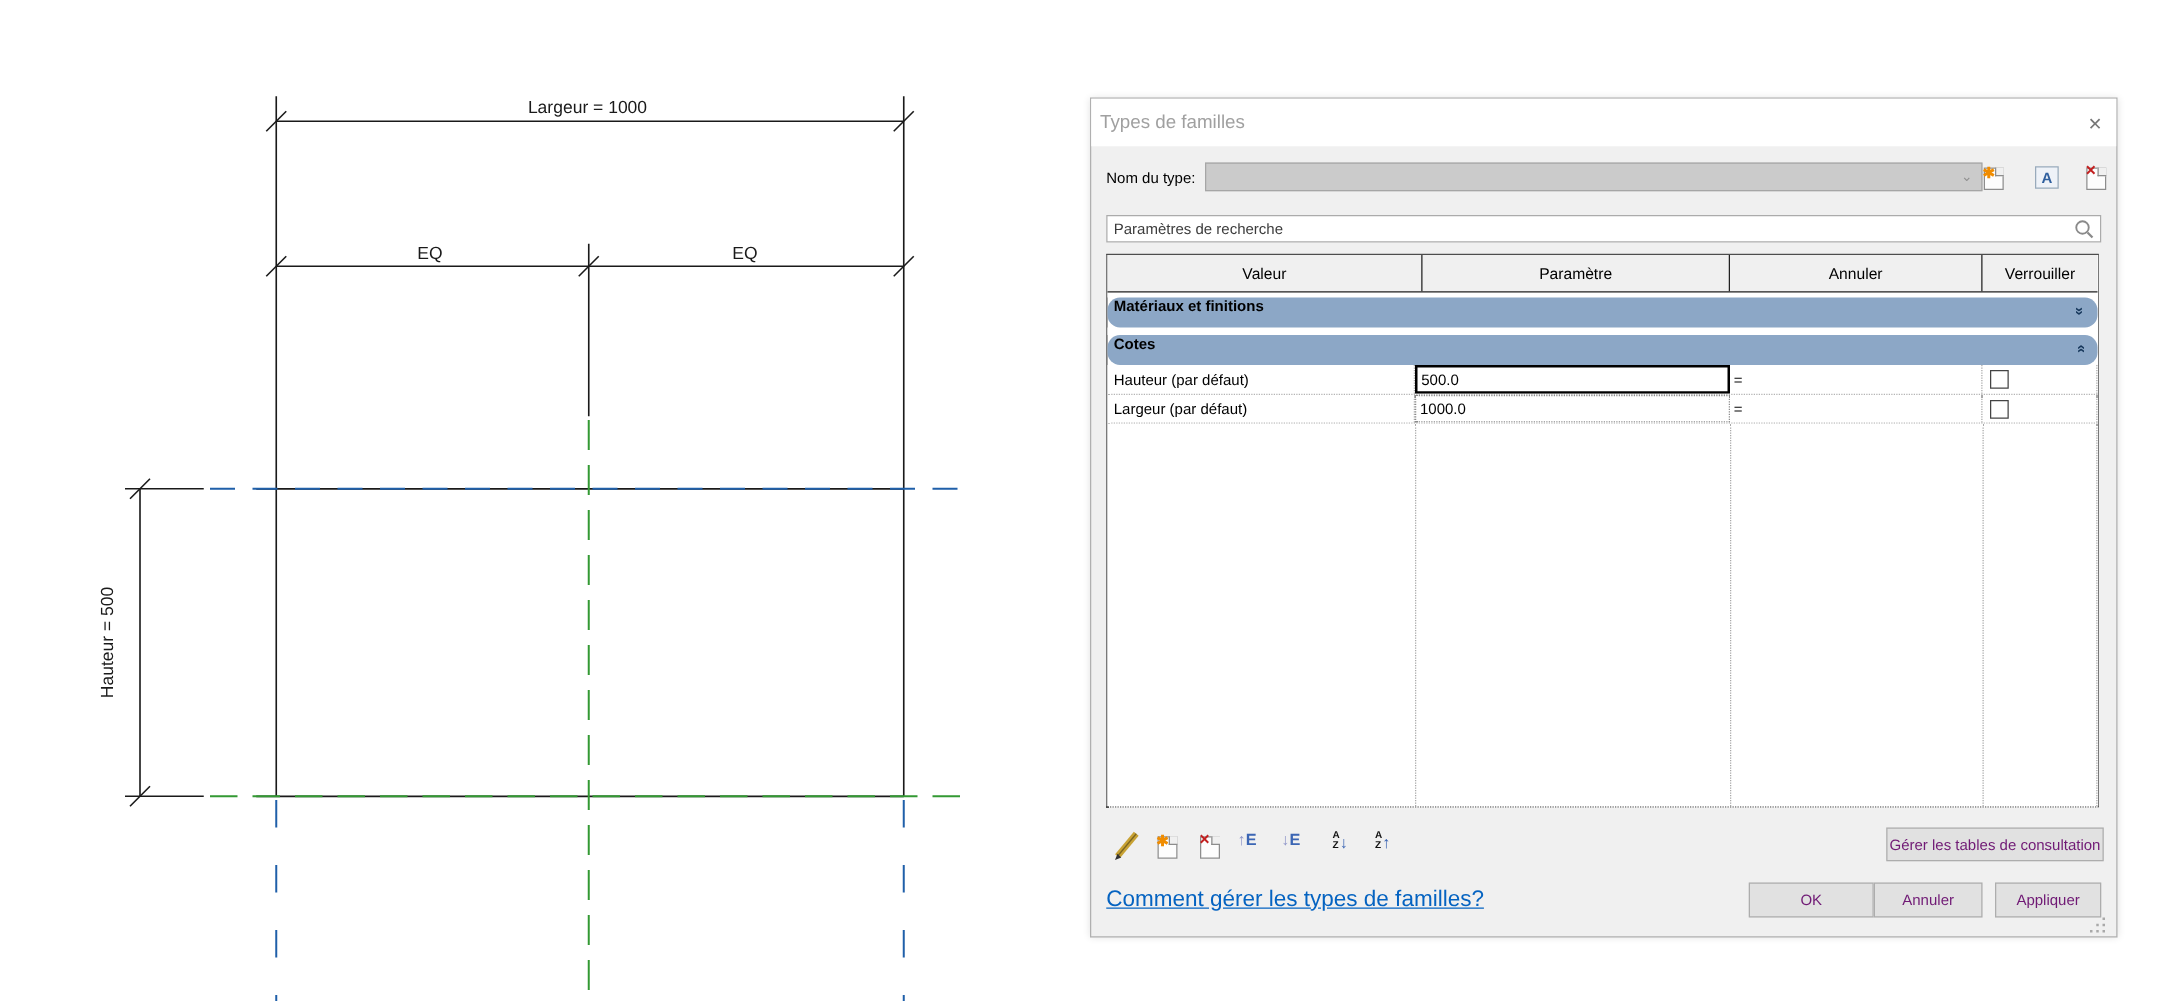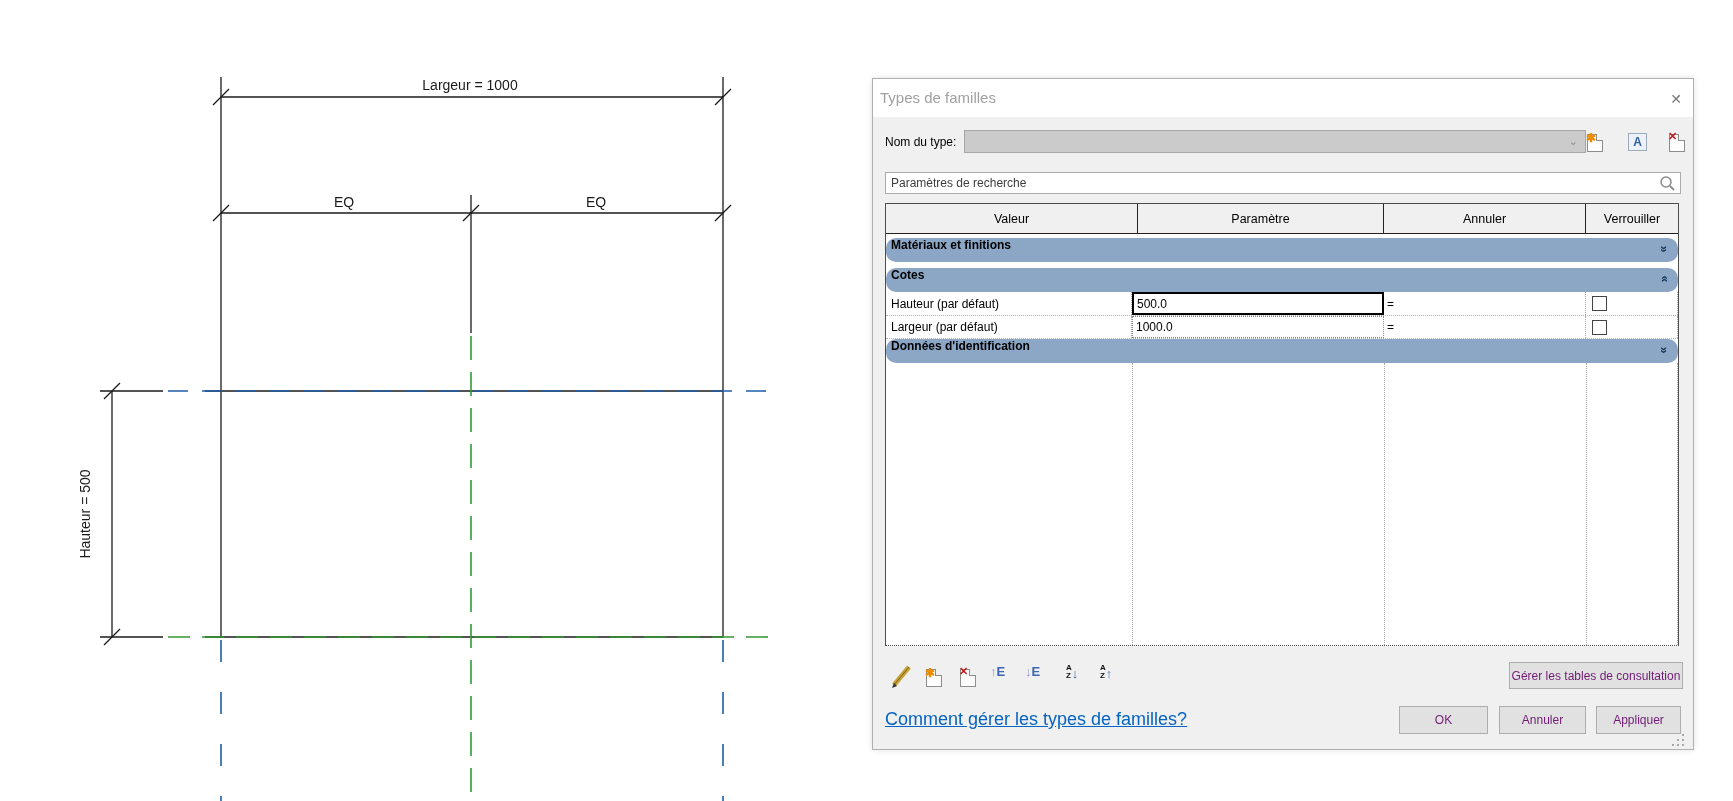--- a/index.html
+++ b/index.html
@@ -79,21 +79,21 @@
   .arrE b { color:#3c66b4; font-size:13px; }
   .az { font-size:8px; font-weight:bold; line-height:8px; color:#111; display:inline-block; }
   .azarrow { color:#3c66b4; font-weight:bold; font-size:13px; }
 
   .btn { background:#e1e1e1; border:1px solid #adadad; text-align:center;
          font-size:12px; color:#701a75; display:flex; align-items:center;
          justify-content:center; cursor:pointer; }
   #btn-tables { left:636px; top:583px; width:174px; height:27px; }
   #link-help { left:12px; top:630px; color:var(--link,#0563c1);
                text-decoration:underline; font-size:18px; cursor:pointer; }
-  #btn-ok { left:526px; top:627px; width:89px; height:28px; }
+  #btn-ok { left:526px; top:627px; width:100px; height:28px; }
   #btn-cancel { left:626px; top:627px; width:87px; height:28px; }
   #btn-apply { left:723px; top:627px; width:85px; height:28px; }
   #grip { left:799px; top:655px; width:12px; height:12px; }
   #grip i { position:absolute; width:2px; height:2px; background:#a9a9a9; }
 </style>
 </head>
 <body>
 
 <svg id="canvas" class="abs" width="872" height="801" viewBox="0 0 872 801">
   <g stroke="#1a1a1a" stroke-width="1.3">
@@ -212,24 +212,20 @@
         <div class="valbox-dotted">
           <input value="1000.0" style="">
         </div>
       </div>
       <div class="td eqcell c2">=</div>
       <div class="td lockcell c3">
         <div class="cb"></div>
       </div>
     </div>
 
-    <div class="trow band">
-      <b>Données d'identification</b>
-      <span class="chev">»</span>
-    </div>
 
     <div id="tfiller">
       <i class="vdot" style="left:246px"></i>
       <i class="vdot" style="left:498px"></i>
       <i class="vdot" style="left:700px"></i>
       <i class="vdot" style="left:791px"></i>
     </div>
   </div>
 
   <div class="abs ticon" style="left:18px">

